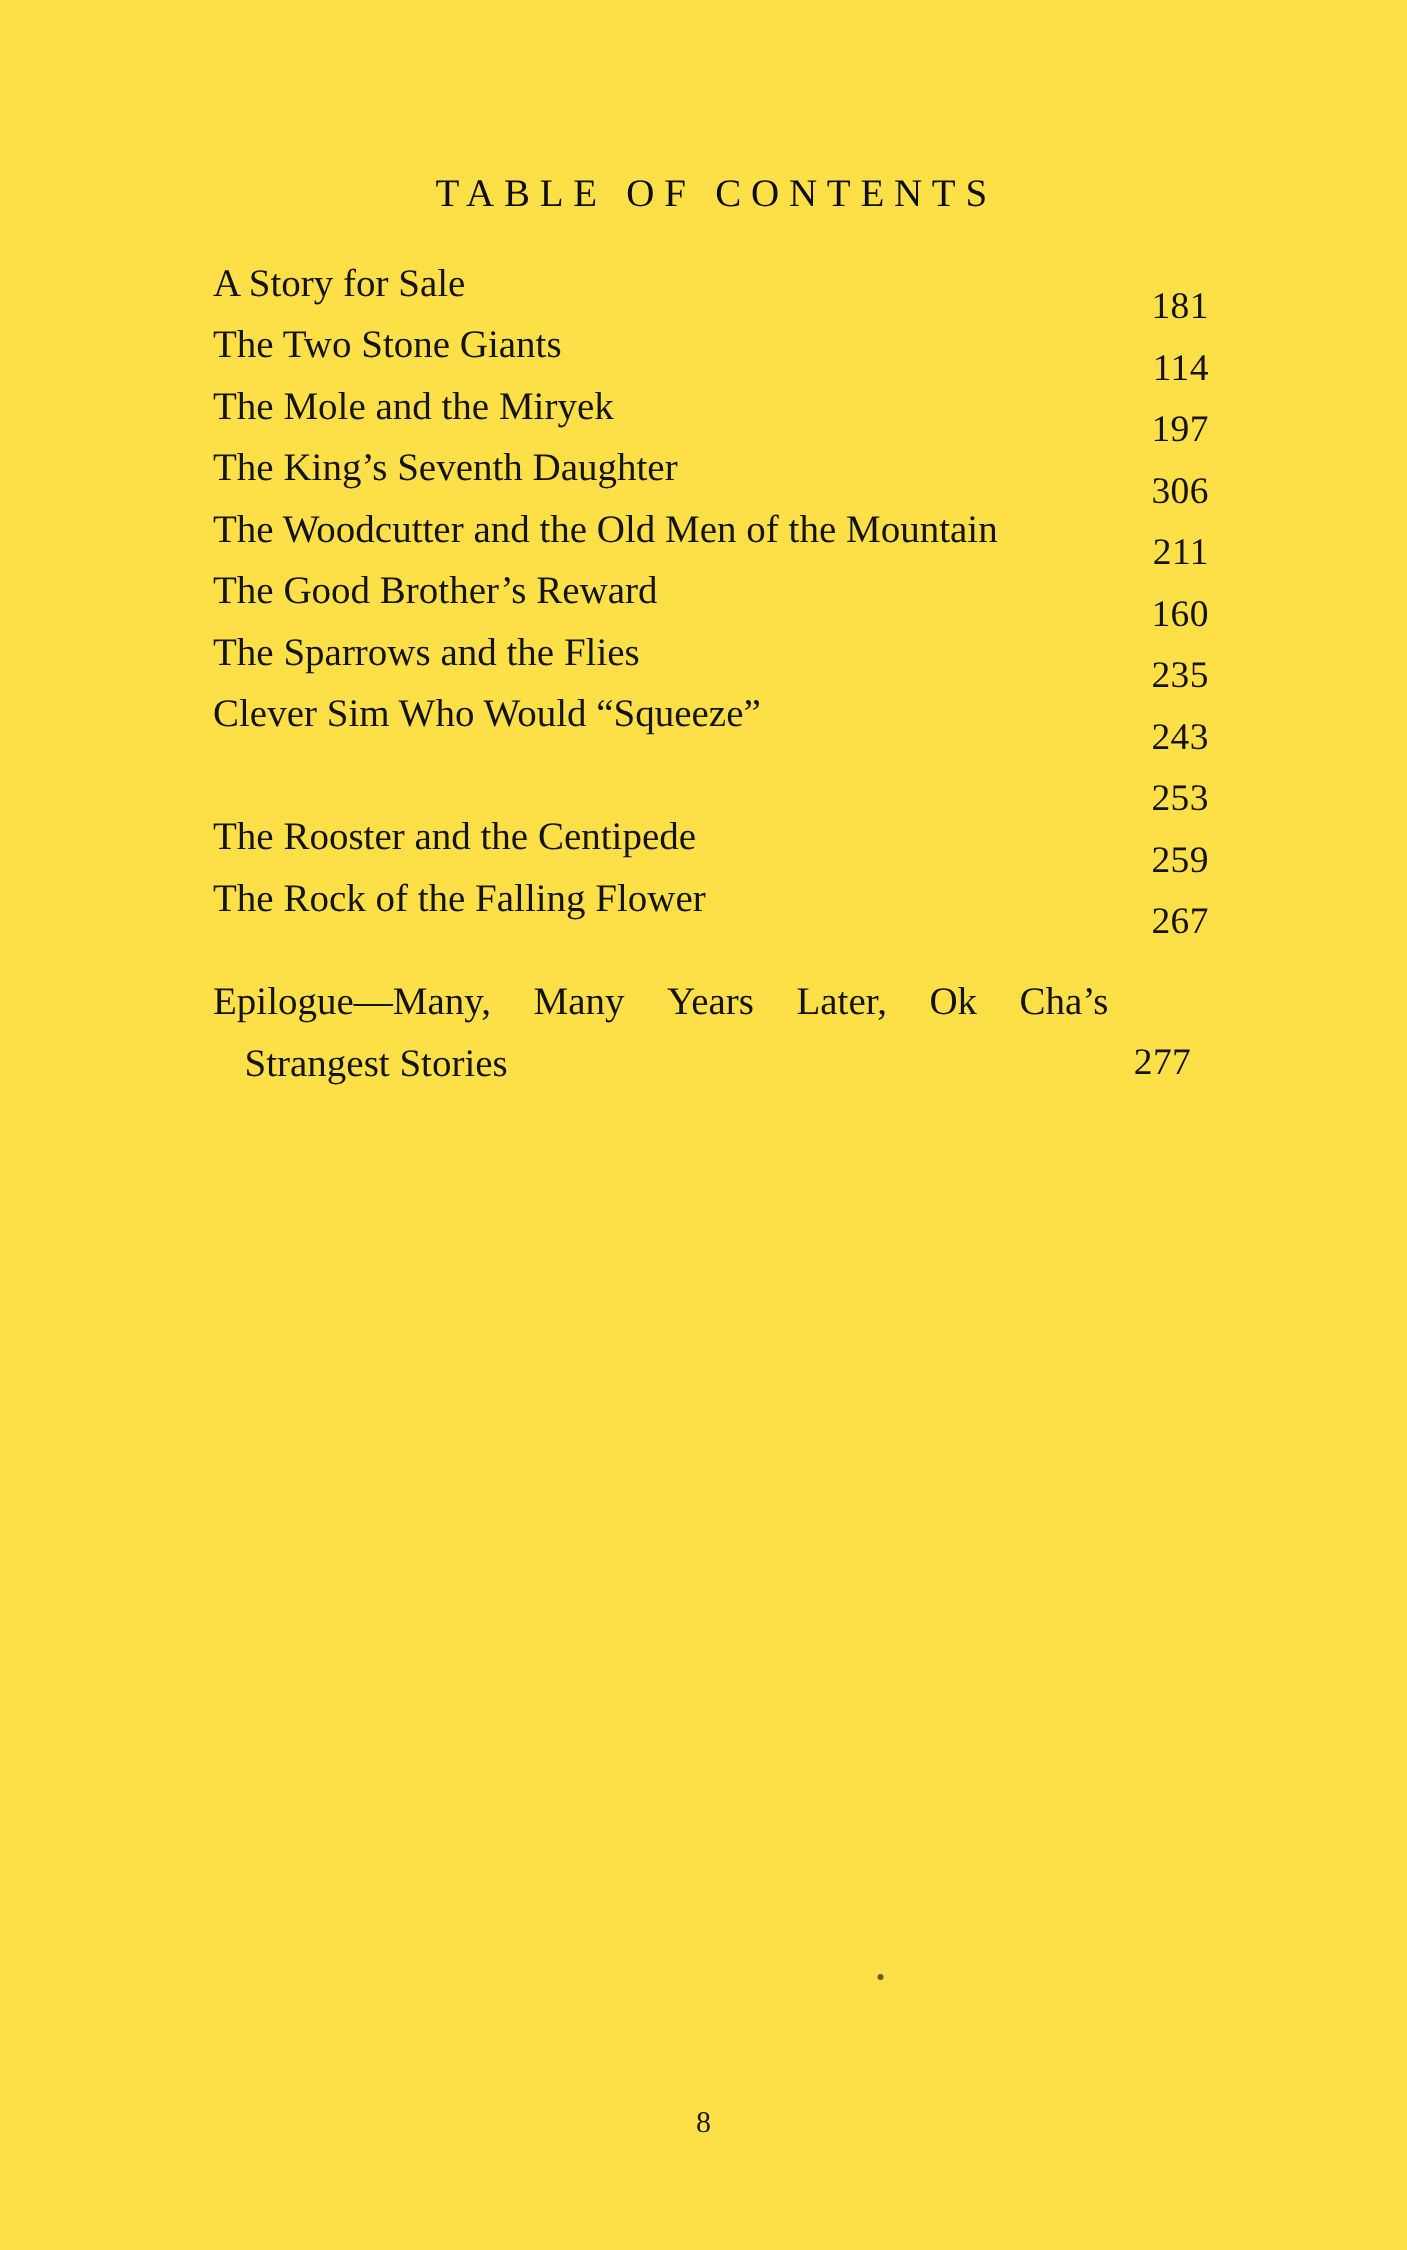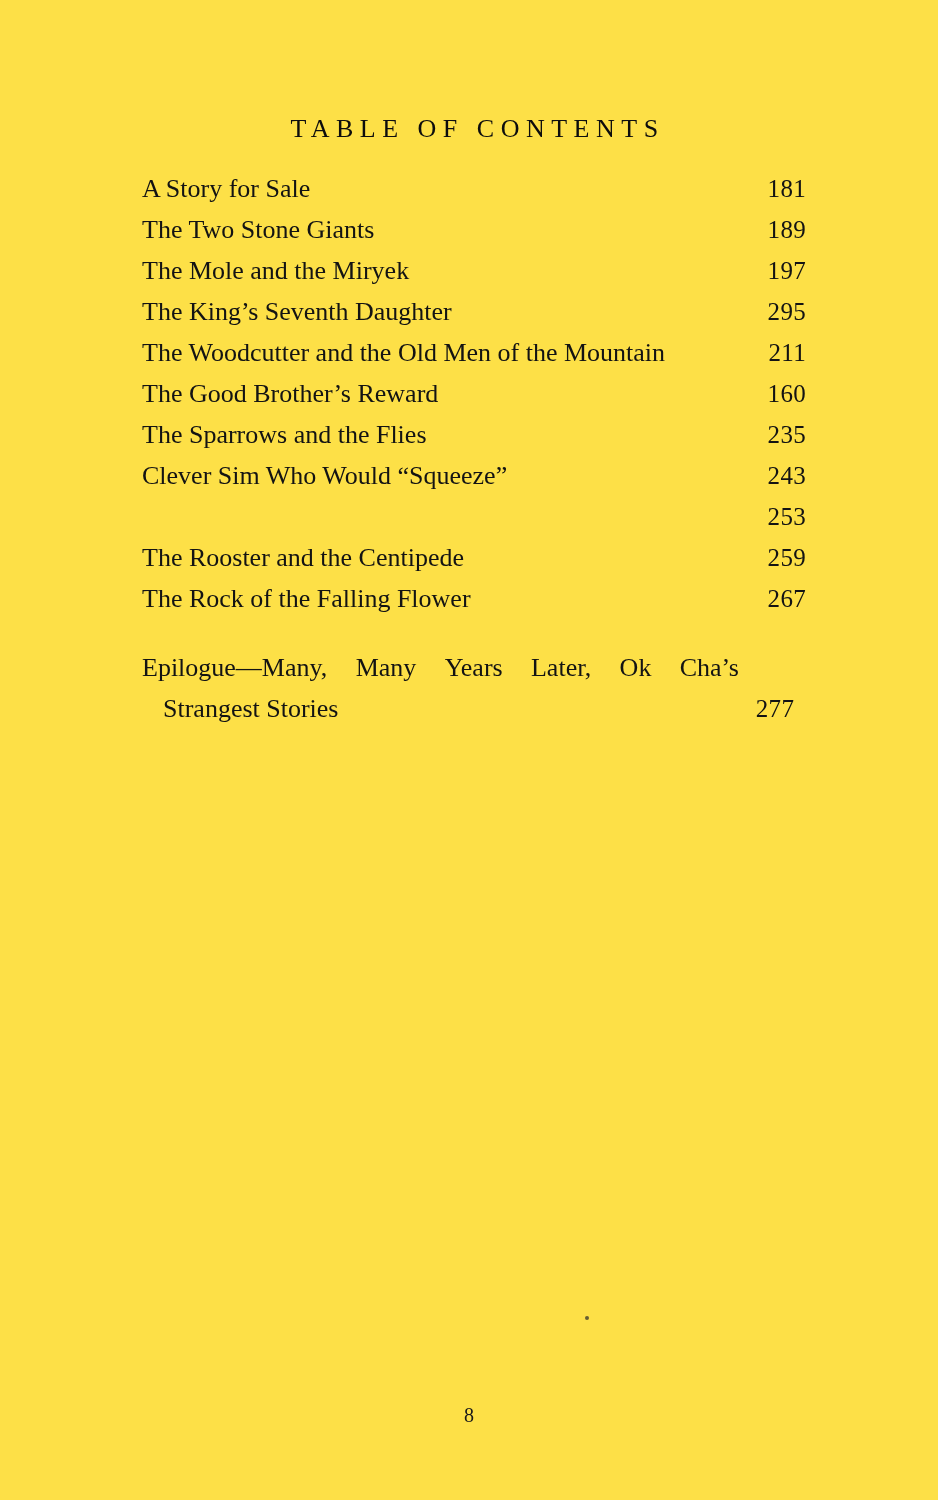--- a/index.html
+++ b/index.html
@@ -57,21 +57,21 @@
   }
 
   .toc-entry .entry-title {
     display: inline-block;
     vertical-align: baseline;
   }
 
   .toc-entry .entry-page {
     position: absolute;
     right: 0;
-    top: 0;
+    top: 16px;
     width: 62px;
     text-align: right;
     font-size: 25px;
     letter-spacing: 0.3px;
   }
 
   
   .toc-entry.multiline {
     height: auto;
     white-space: normal;
@@ -132,31 +132,31 @@
 
   <div class="toc-list">
 
     <div class="toc-entry">
       <span class="entry-title">A Story for Sale</span>
       <span class="entry-page">181</span>
     </div>
 
     <div class="toc-entry">
       <span class="entry-title">The Two Stone Giants</span>
-      <span class="entry-page">189</span>
+      <span class="entry-page">114</span>
     </div>
 
     <div class="toc-entry">
       <span class="entry-title">The Mole and the Miryek</span>
       <span class="entry-page">197</span>
     </div>
 
     <div class="toc-entry">
       <span class="entry-title">The King’s Seventh Daughter</span>
-      <span class="entry-page">295</span>
+      <span class="entry-page">306</span>
     </div>
 
     <div class="toc-entry">
       <span class="entry-title">The Woodcutter and the Old Men of the Mountain</span>
       <span class="entry-page">211</span>
     </div>
 
     <div class="toc-entry">
       <span class="entry-title">The Good Brother’s Reward</span>
       <span class="entry-page">160</span>

